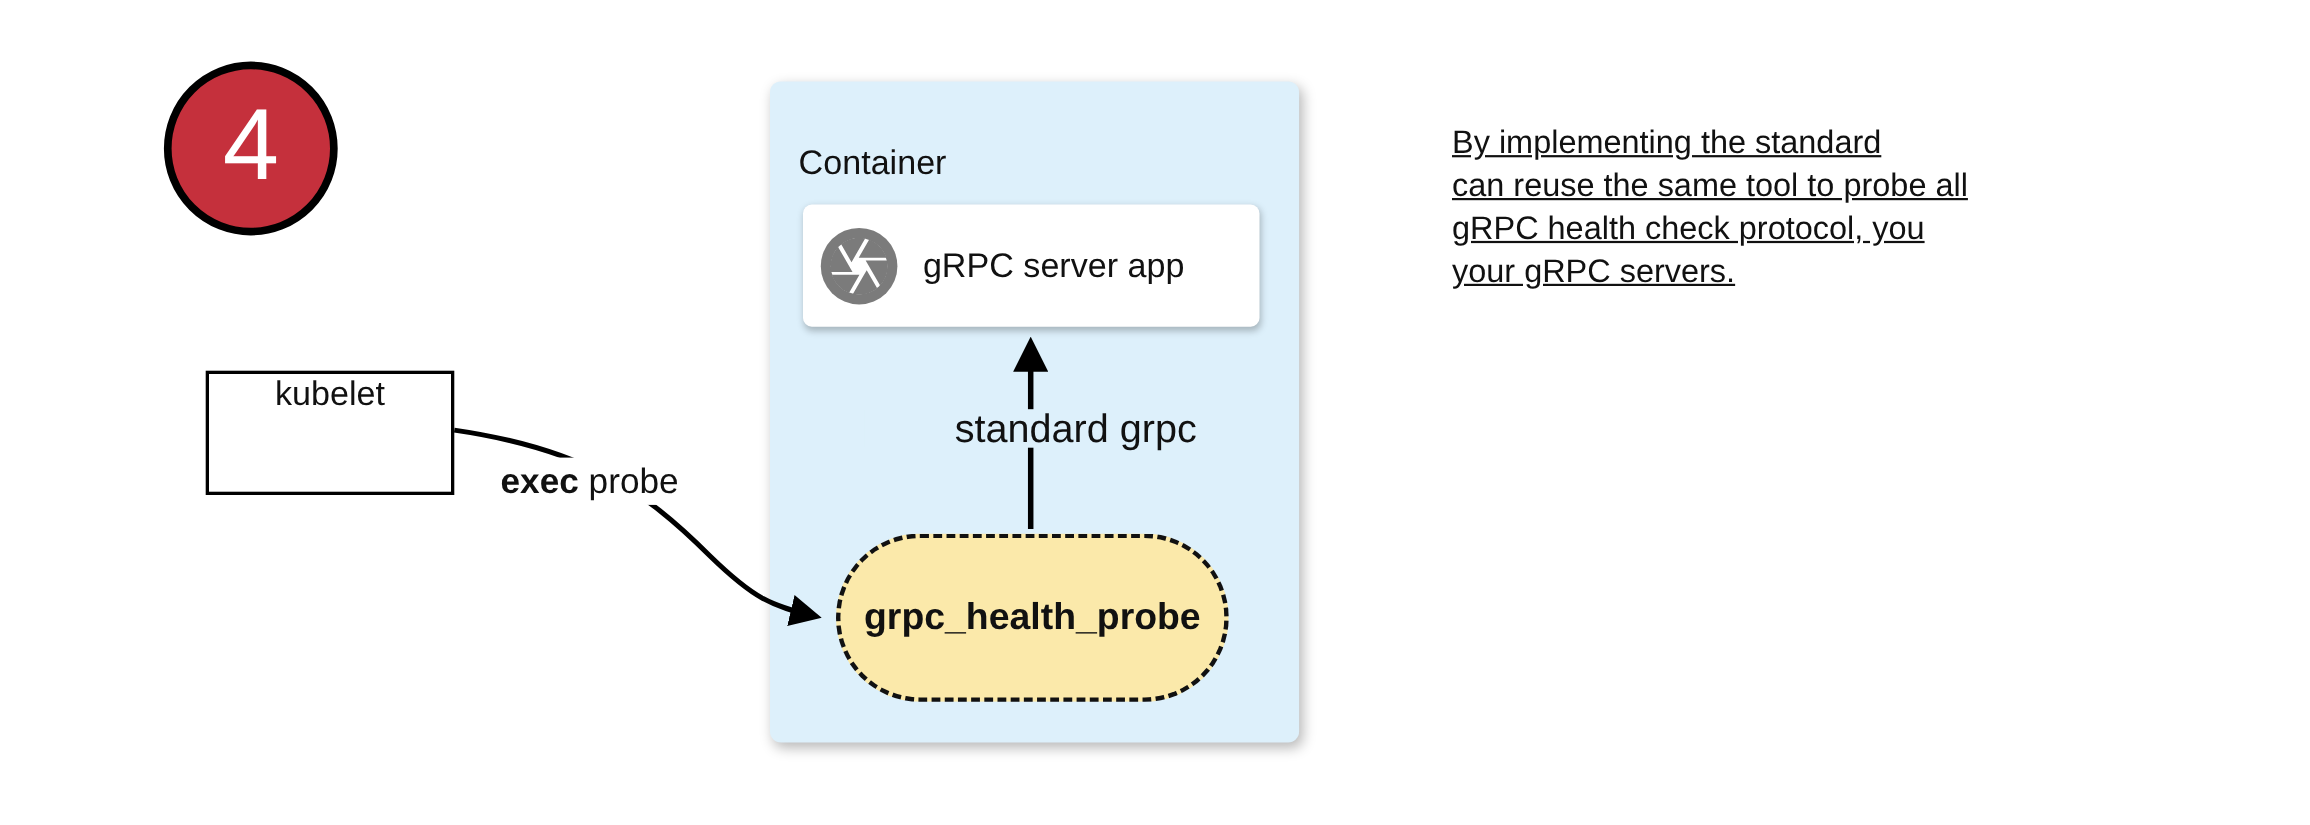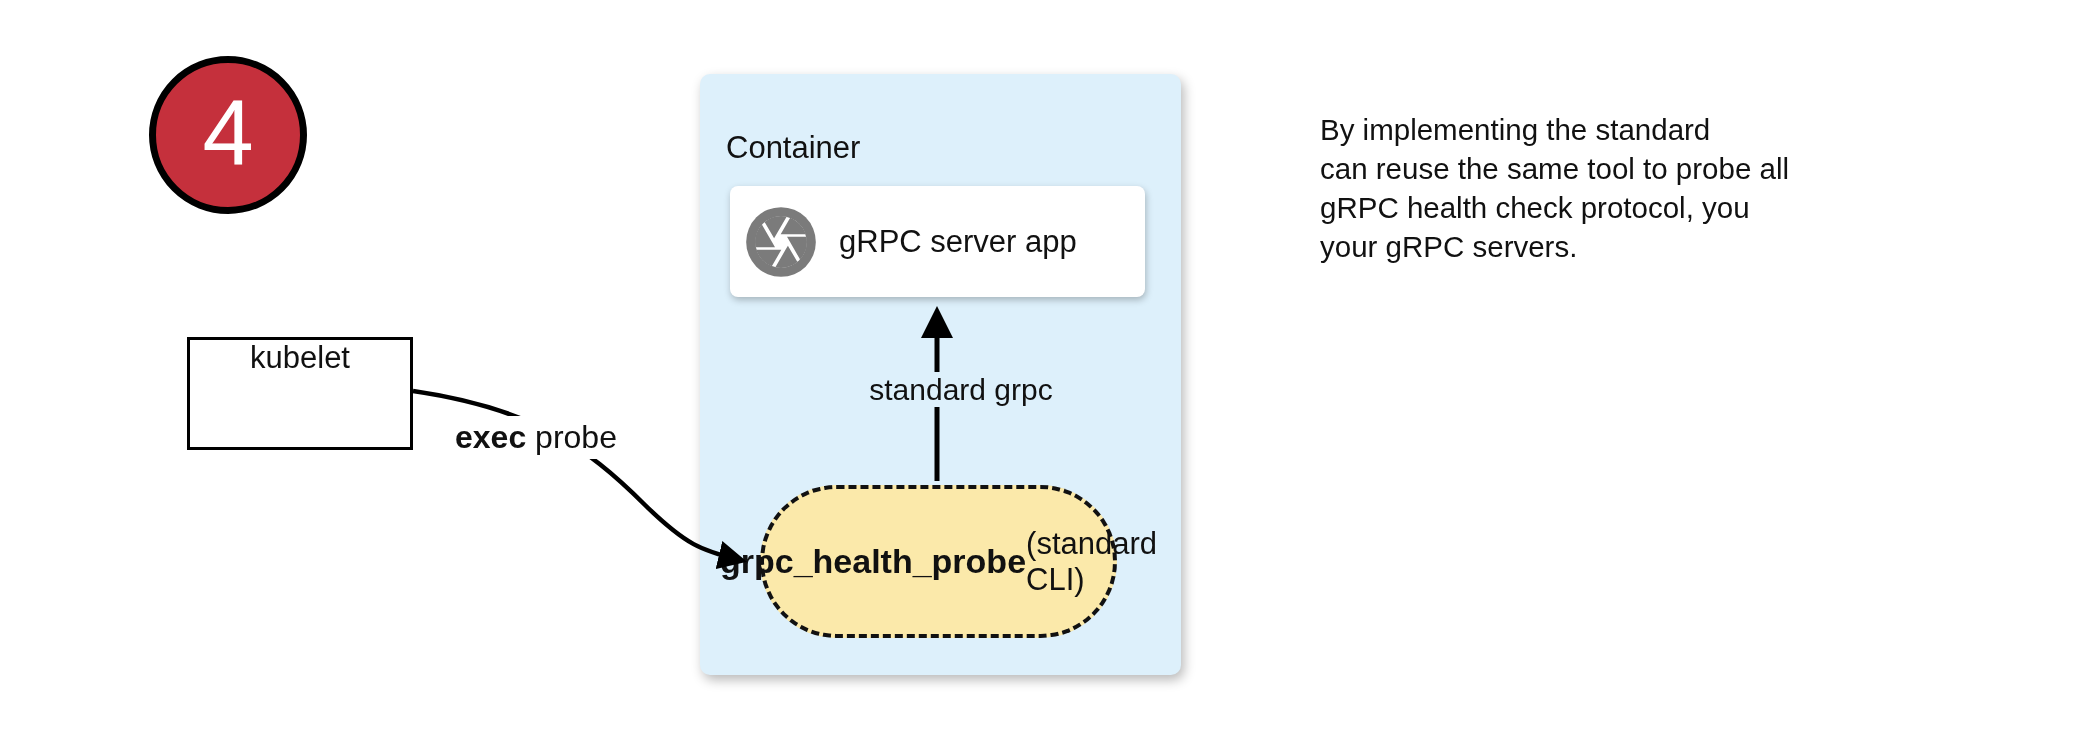--- a/index.html
+++ b/index.html
@@ -118,25 +118,25 @@
   .arrows{
     position:absolute;
     left:0; top:0;
     width:2100px; height:750px;
     z-index:4;
     pointer-events:none;
   }
   
   .protocol-label{
     position:absolute;
-    left:810px; top:372px;
+    left:786px; top:372px;
     width:302px;
     background:var(--container_blue);
-    text-align:center;
-    font-size:30px;
+    text-align:right;
+    font-size:36px;
     line-height:35px;
     z-index:5;
   }
   .exec-label{
     position:absolute;
     left:447px; top:416px;
     background:#ffffff;
     padding:3px 8px;
     font-size:32px;
     z-index:5;
@@ -144,21 +144,21 @@
   }
   .exec-label .b{font-weight:bold;}
   
   .note{
     position:absolute;
     left:1320px; top:110px;
     width:520px;
     font-size:29.5px;
     line-height:39px;
   }
-  .note span{display:block;}
+  .note span{display:block;text-decoration:underline;}
 </style>
 </head>
 <body>
 
 <div class="canvas">
 
   <div class="step-badge">
     <span class="num">4</span>
   </div>
 
@@ -172,21 +172,20 @@
       <circle cx="12" cy="12" r="8.1" fill="#ffffff"></circle>
       <g transform="translate(12,12) scale(0.82) translate(-12,-12)" fill="var(--icon_gray)">
         <path d="M9.4 10.5l4.77-8.26C13.47 2.09 12.75 2 12 2c-2.4 0-4.6.85-6.32 2.25l3.66 6.35.06-.1zM21.54 9c-.92-2.92-3.15-5.26-6-6.34L11.88 9h9.66zm.26 1h-7.49l.29.5 4.76 8.25C21 16.97 22 14.61 22 12c0-.69-.07-1.35-.2-2zM8.54 12l-3.9-6.75C3.01 7.03 2 9.39 2 12c0 .69.07 1.35.2 2h7.49l-1.15-2zm-6.08 3c.92 2.92 3.15 5.26 6 6.34L12.12 15H2.46zm11.27 0l-3.9 6.76c.7.15 1.42.24 2.17.24 2.4 0 4.6-.85 6.32-2.25l-3.66-6.35-.93 1.6z"></path>
       </g>
     </svg>
     <span class="label">gRPC server app</span>
   </div>
 
   <div class="probe-pill">
     <span class="title">grpc_health_probe</span>
-    <span class="subtitle">(standard CLI)</span>
   </div>
 
   <div class="kubelet-box">
     <span class="label">kubelet</span>
   </div>
 
   <svg class="arrows" aria-hidden="true">
     <defs>
       <marker id="ah" viewBox="0 0 10 10" refX="7.5" refY="5" markerWidth="6.4" markerHeight="6.4" orient="auto">
         <path d="M0 0 L10 5 L0 10 z" fill="#000"></path>

